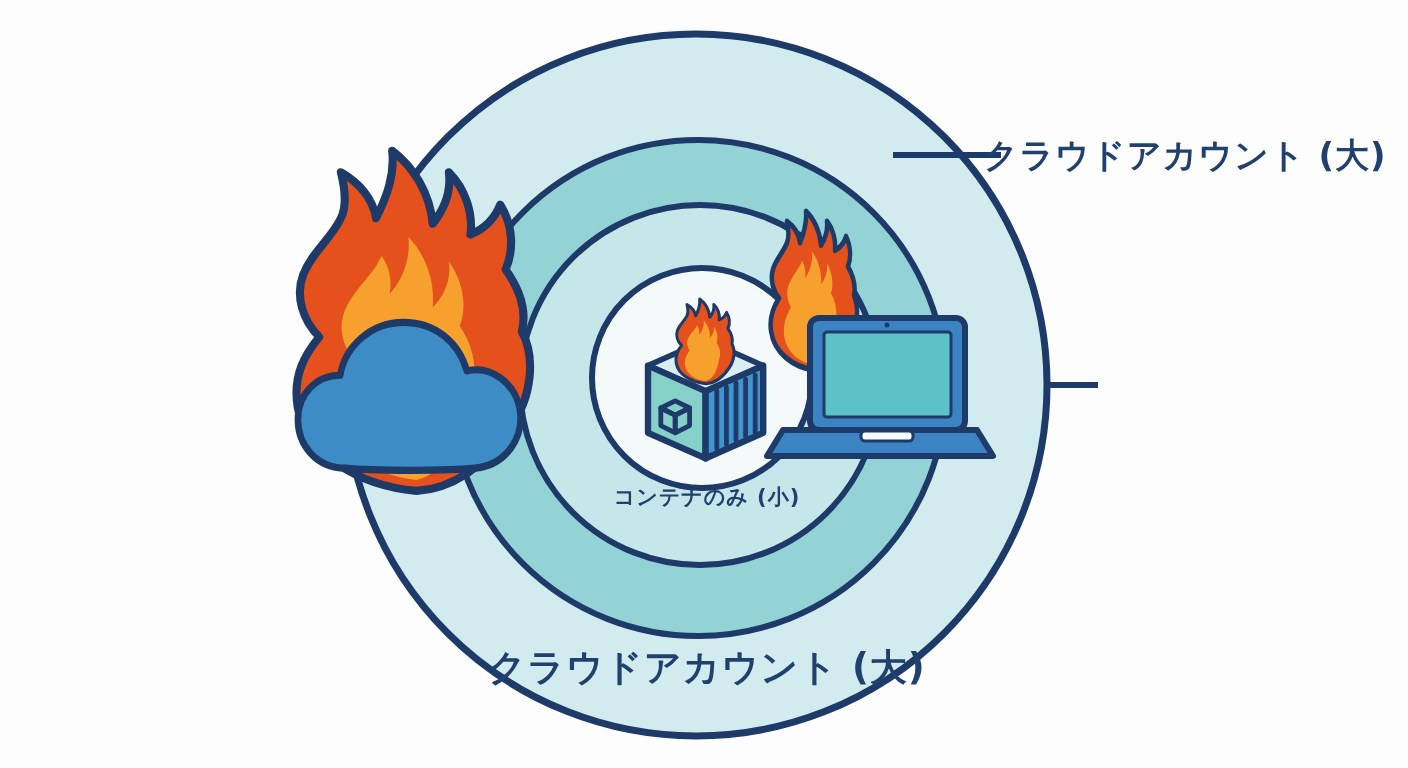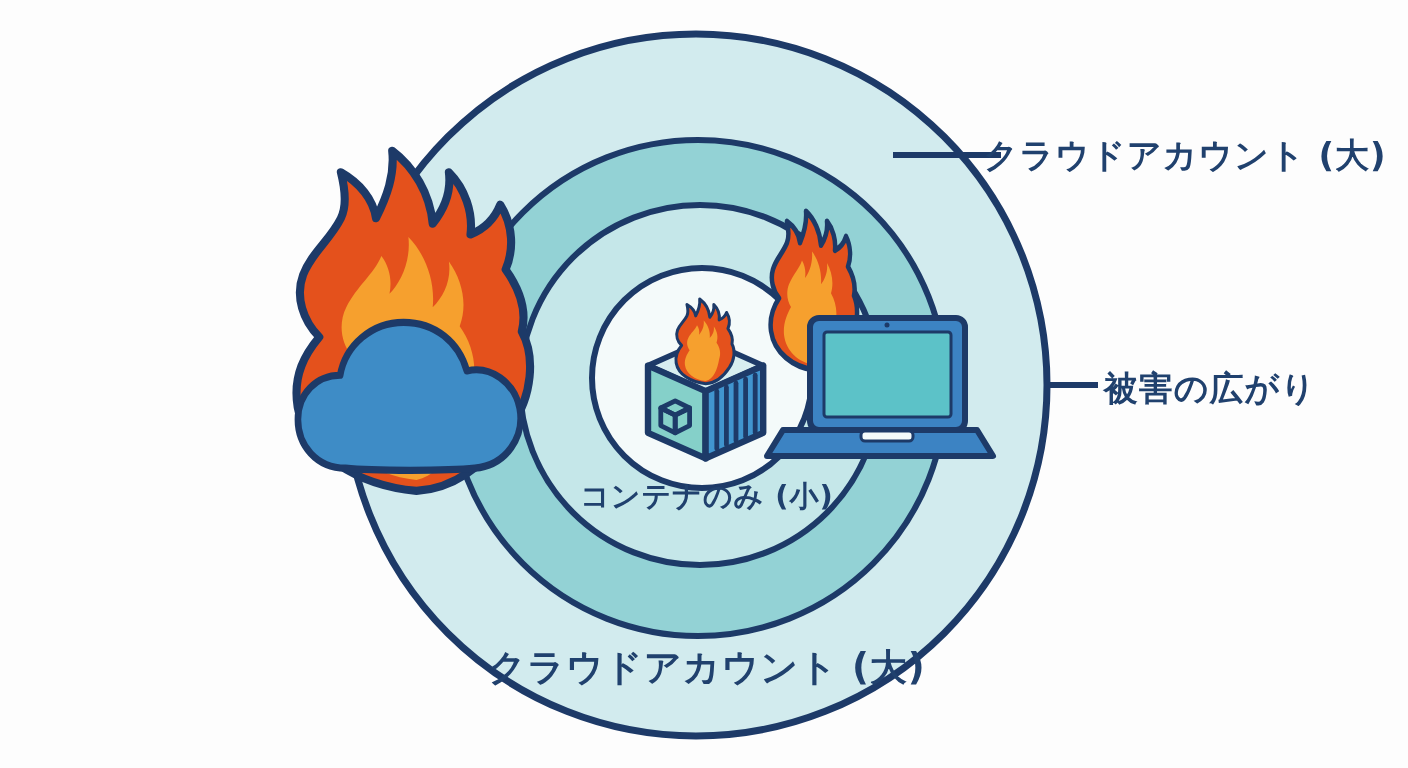--- a/index.html
+++ b/index.html
@@ -27,21 +27,21 @@
   .label {
     position: absolute;
     transform: translate(-50%, -50%);
     color: var(--text-navy);
     font-weight: 700;
     white-space: nowrap;
     letter-spacing: 1px;
   }
   .label-callout-outer  { left: 1185px; top: 156px; font-size: 34px; }
   .label-callout-spread { left: 1210px; top: 389px; font-size: 34px; }
-  .label-ring-container { left: 707px;  top: 497px; font-size: 29px; }
+  .label-ring-container { left: 707px;  top: 497px; font-size: 21px; }
   .label-ring-host      { left: 706px;  top: 570px; font-size: 31px; }
   .label-ring-cloud     { left: 707px;  top: 668px; font-size: 37px; }
 </style>
 </head>
 <body>
 
 <div class="stage">
 
   <svg width="1408" height="768" viewBox="0 0 1408 768">
     <defs>
@@ -130,16 +130,15 @@
       </g>
       <g fill="none" stroke="var(--outline-navy)" stroke-width="6" stroke-linejoin="round">
         <polygon points="34,76 52,85 34,94 16,85"></polygon>
         <polygon points="16,85 34,94 34,116 16,107"></polygon>
         <polygon points="52,85 34,94 34,116 52,107"></polygon>
       </g>
     </g>
   </svg>
 
   <div class="label label-callout-outer">クラウドアカウント (大)</div>
-  <div class="label label-callout-spread">被害の広がり</div>
   <div class="label label-ring-container">コンテナのみ (小)</div>
   <div class="label label-ring-cloud">クラウドアカウント (大)</div>
 </div>
 
 </body></html>

